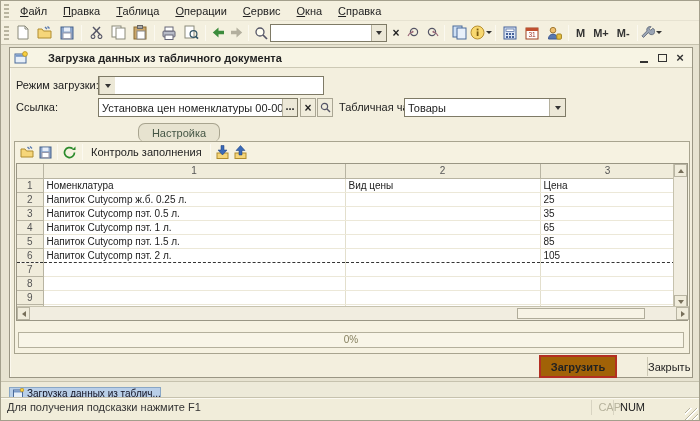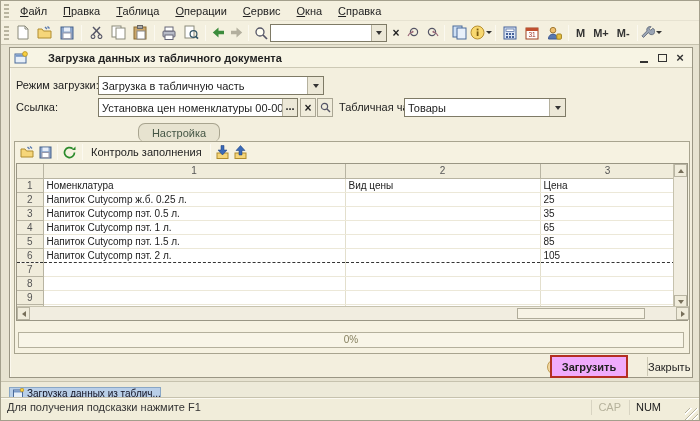--- a/index.html
+++ b/index.html
@@ -72,35 +72,35 @@
   .tri.left  { border-top:3.5px solid transparent; border-bottom:3.5px solid transparent; border-right:4.5px solid #776f5a; }
   .tri.right { border-top:3.5px solid transparent; border-bottom:3.5px solid transparent; border-left:4.5px solid #776f5a; }
   .hthumb { position:absolute; left:500px; top:1px; width:128px; height:11px; background:#f7f3e5; border:1px solid #b0ac9a; }
 
   
   .progress { position:absolute; left:3px; top:190px; width:666px; height:16px; border:1px solid #b4b09c; background:#f8f5e7; text-align:center; line-height:14px; color:#86805f; font-size:10px; }
 
   
   .btnrow { position:absolute; left:0; top:307px; width:100%; height:24px; }
   .help-btn { position:absolute; left:537px; top:4px; width:16px; height:16px; border-radius:50%; background:#f3d9a2; border:1px solid #bf9c55; color:#8a6a20; font-weight:bold; font-size:10px; text-align:center; line-height:14px; }
-  .load-wrap { position:absolute; left:540px; top:0; width:78px; height:23px; border:2px solid #b32f22; display:flex; align-items:center; justify-content:center; background:#f0abfc; }
+  .load-wrap { position:absolute; left:529px; top:0; width:78px; height:23px; border:2px solid #b32f22; display:flex; align-items:center; justify-content:center; background:#a16207; }
   .dlg-btn { font-size:11px; color:#222; }
   .dlg-btn.bold { font-weight:bold; }
   .close-btn { position:absolute; left:637px; top:2px; width:48px; height:19px; border-left:1px solid #cdc9b5; display:flex; align-items:center; justify-content:flex-start; color:#333; }
 
   
   .taskbar { position:absolute; left:0; top:380px; width:100%; height:24px; background:#edead9; border-top:1px solid #c6c2ae; display:flex; align-items:center; }
   .task-item { margin-left:8px; width:152px; height:14px; background:#b9cfe8; border:1px solid #89a7c6; display:flex; align-items:center; padding:0 3px; font-size:10px; color:#112; white-space:nowrap; overflow:hidden; }
 
   
   .statusbar { position:absolute; left:0; top:396px; width:100%; height:25px; background:#f1edda; border-top:1px solid #c6c2ae; box-shadow:inset 0 1px 0 #fbf9f0; }
   .status-hint { position:absolute; left:6px; top:3px; color:#333; }
   .kbd-ind { position:absolute; top:2px; height:15px; padding:0 6px; border-left:1px solid #d8d4c2; line-height:15px; }
   .kbd-ind.cap { right:72px; color:#b6b29c; }
-  .kbd-ind.num { right:32px; color:#222; }
+  .kbd-ind.num { right:48px; color:#222; }
   .size-grip { position:absolute; right:1px; bottom:1px; width:13px; height:13px;
     background:repeating-linear-gradient(135deg, transparent 0 3px, #b6b29c 3px 4px, #fff 4px 5px); }
 
   svg { display:block; }
 </style>
 </head>
 <body>
 
 <div class="app">
 
@@ -340,21 +340,20 @@
         <span class="win-btn">
             <span class="max-glyph"></span>
           </span>
         <span class="win-btn">
             <span class="close-glyph">×</span>
           </span>
       </div>
 
       <span class="dlg-label" style="left:6px; top:31px;">Режим загрузки:</span>
       <div class="fld" style="left:88px; top:28px; width:226px;">
-        <span class="txt">Загрузка в табличную часть</span>
         <span class="dd">
             <span class="caret-down"></span>
           </span>
       </div>
 
       <span class="dlg-label" style="left:6px; top:53px;">Ссылка:</span>
       <div class="fld" style="left:88px; top:50px; width:200px;">
         <span class="txt">Установка цен номенклатуры 00-00000</span>
         <span class="dots">...</span>
       </div>

